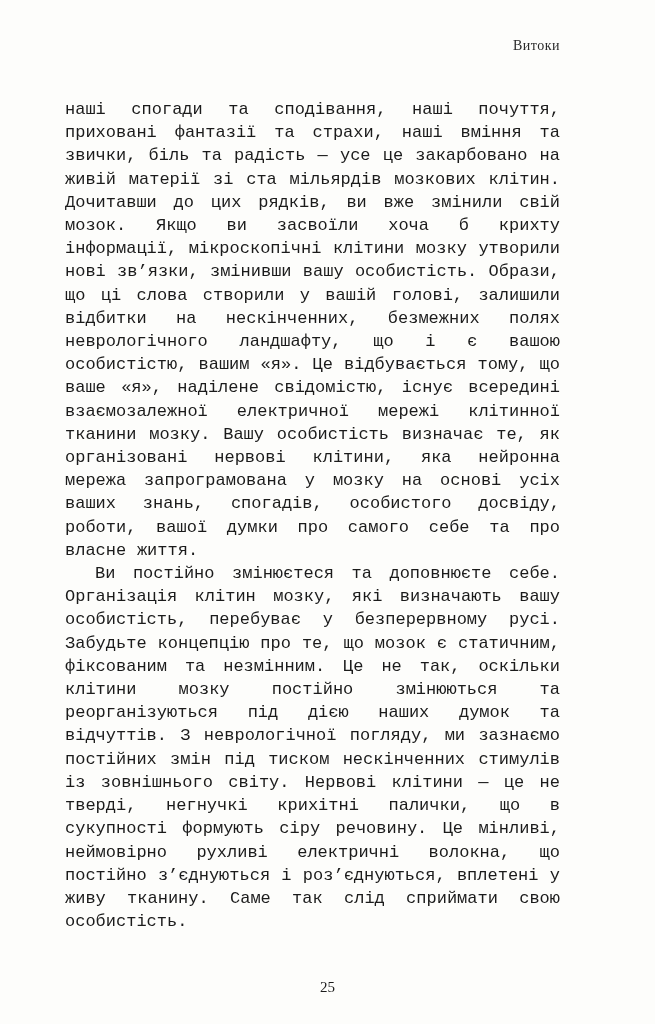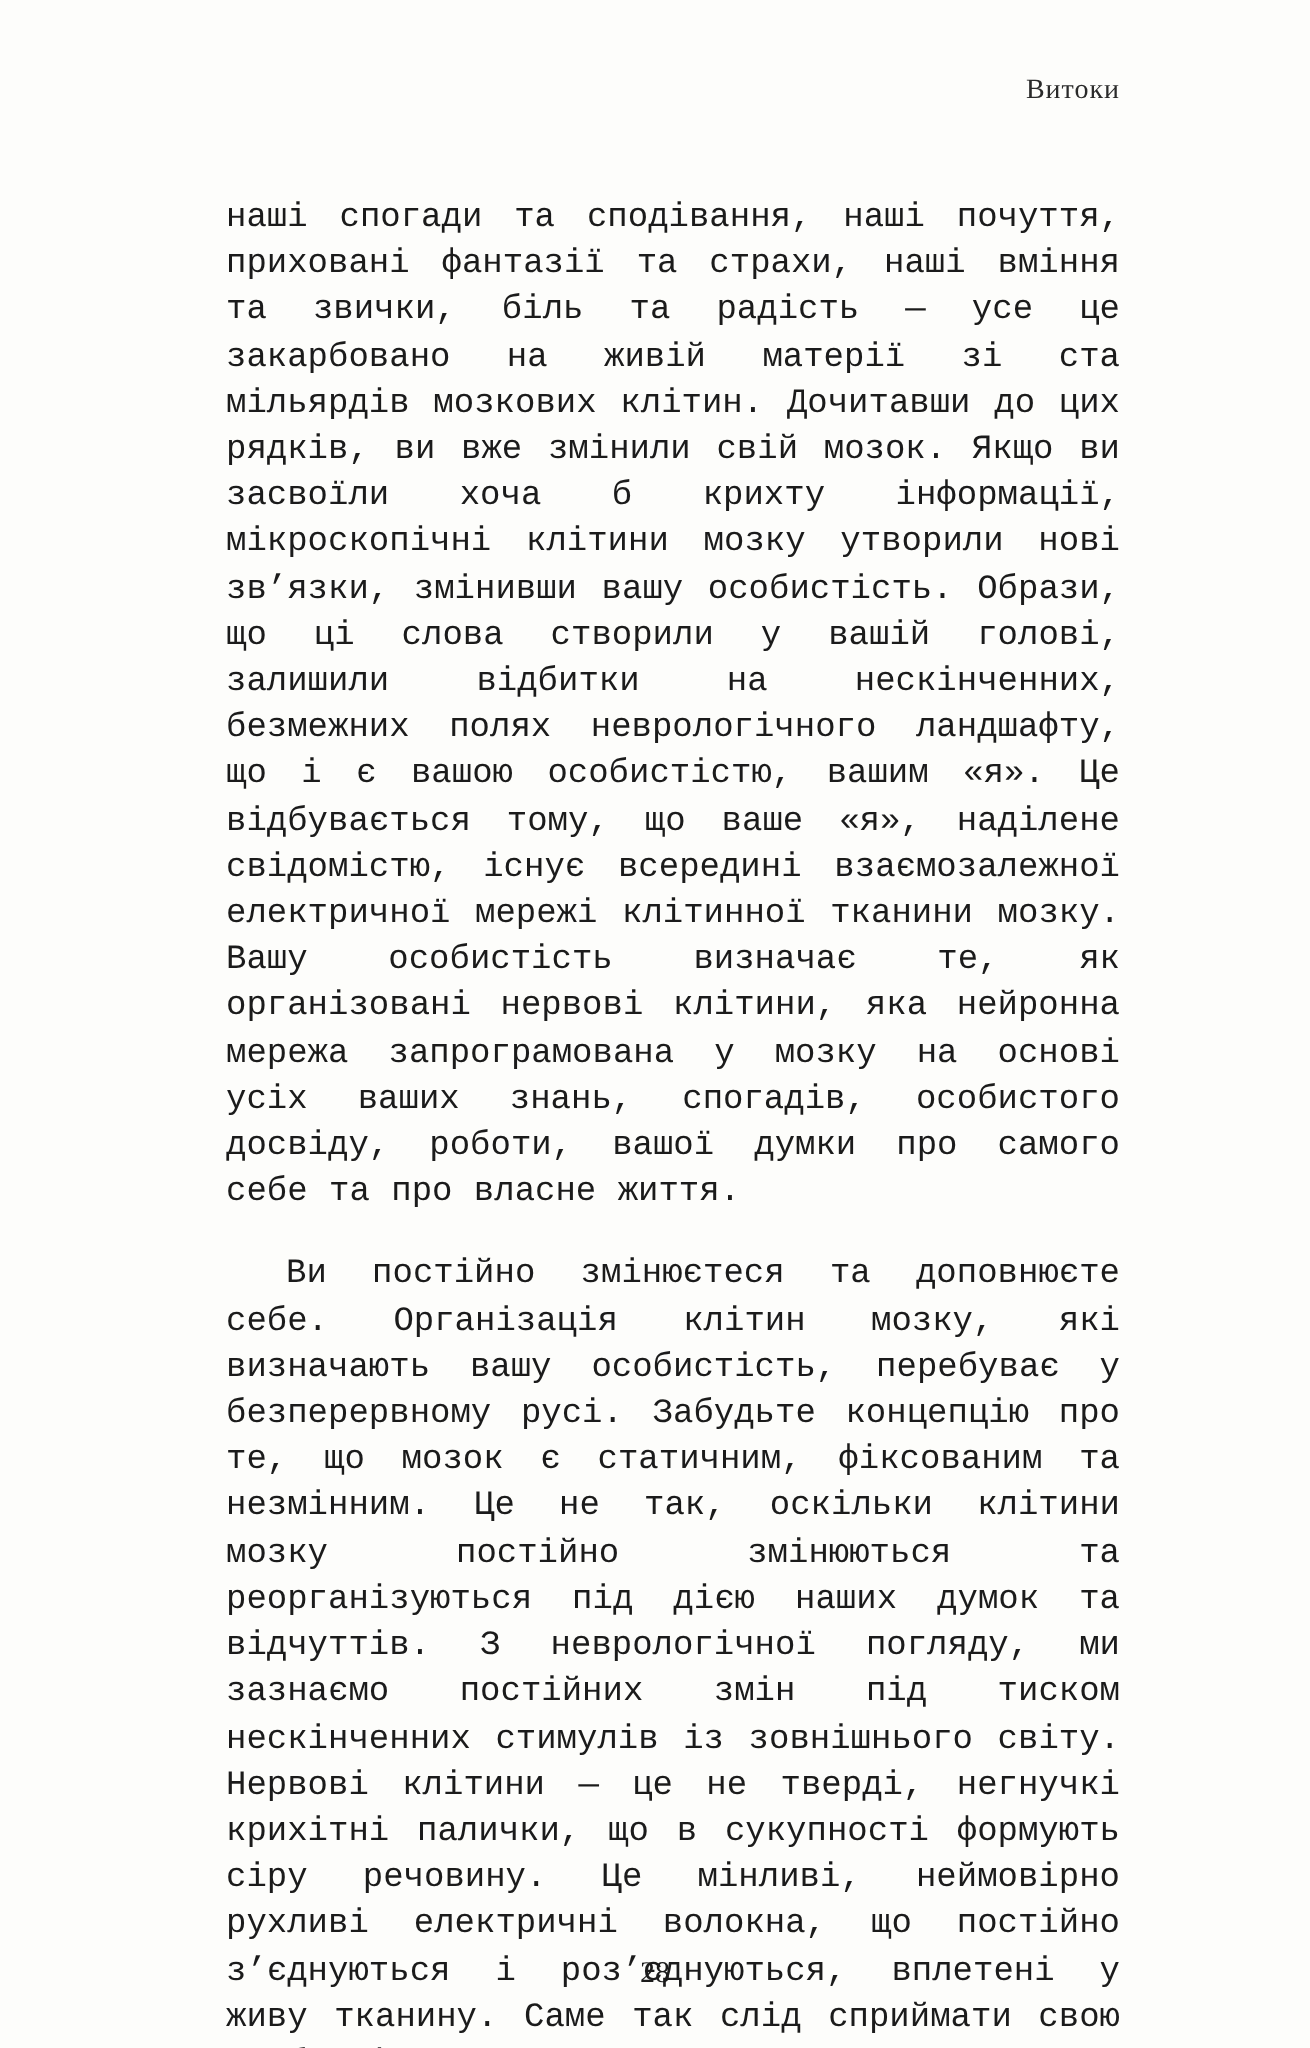--- a/index.html
+++ b/index.html
@@ -11,21 +11,21 @@
     height: 1024px;
     background: #fdfdfb;
     font-family: "Liberation Serif", "DejaVu Serif", serif;
     color: #1b1b1b;
     overflow: hidden;
   }
   .book-page {
     box-sizing: border-box;
     width: 655px;
     height: 1024px;
-    padding: 38px 95px 0 113px;
+    padding: 38px 95px 0 65px;
     position: relative;
   }
   .running-head {
     text-align: right;
     font-size: 14px;
     letter-spacing: 0.5px;
     color: #2a2a2a;
     height: 18px;
   }
   .body-text {
@@ -34,21 +34,20 @@
   }
   .body-text p {
     margin: 0;
     font-size: 17px;
     line-height: 23.2px;
     text-align: justify;
     word-spacing: 0.5px;
   }
   .body-text p.indent {
     text-indent: 30px;
-    margin-top: 18px;
   }
   .page-number {
     position: absolute;
     left: 0;
     bottom: 28px;
     width: 100%;
     text-align: center;
     font-size: 15px;
     color: #1b1b1b;
   }
@@ -58,15 +57,15 @@
 
 <div class="book-page">
 
   <div class="running-head">Витоки</div>
 
   <div class="body-text">
     <p>наші спогади та сподівання, наші почуття, приховані фантазії та страхи, наші вміння та звички, біль та радість — усе це закарбовано на живій матерії зі ста мільярдів мозкових клітин. Дочитавши до цих рядків, ви вже змінили свій мозок. Якщо ви засвоїли хоча б крихту інформації, мікроскопічні клітини мозку утворили нові зв’язки, змінивши вашу особистість. Образи, що ці слова створили у вашій голові, залишили відбитки на нескінченних, безмежних полях неврологічного ландшафту, що і є вашою особистістю, вашим «я». Це відбувається тому, що ваше «я», наділене свідомістю, існує всередині взаємозалежної електричної мережі клітинної тканини мозку. Вашу особистість визначає те, як організовані нервові клітини, яка нейронна мережа запрограмована у мозку на основі усіх ваших знань, спогадів, особистого досвіду, роботи, вашої думки про самого себе та про власне життя.</p>
     <p class="indent">Ви постійно змінюєтеся та доповнюєте себе. Організація клітин мозку, які визначають вашу особистість, перебуває у безперервному русі. Забудьте концепцію про те, що мозок є статичним, фіксованим та незмінним. Це не так, оскільки клітини мозку постійно змінюються та реорганізуються під дією наших думок та відчуттів. З неврологічної погляду, ми зазнаємо постійних змін під тиском нескінченних стимулів із зовнішнього світу. Нервові клітини — це не тверді, негнучкі крихітні палички, що в сукупності формують сіру речовину. Це мінливі, неймовірно рухливі електричні волокна, що постійно з’єднуються і роз’єднуються, вплетені у живу тканину. Саме так слід сприймати свою особистість.</p>
   </div>
 
-  <div class="page-number">28</div>
+  <div class="page-number">25</div>
 
 </div>
 
 </body></html>

